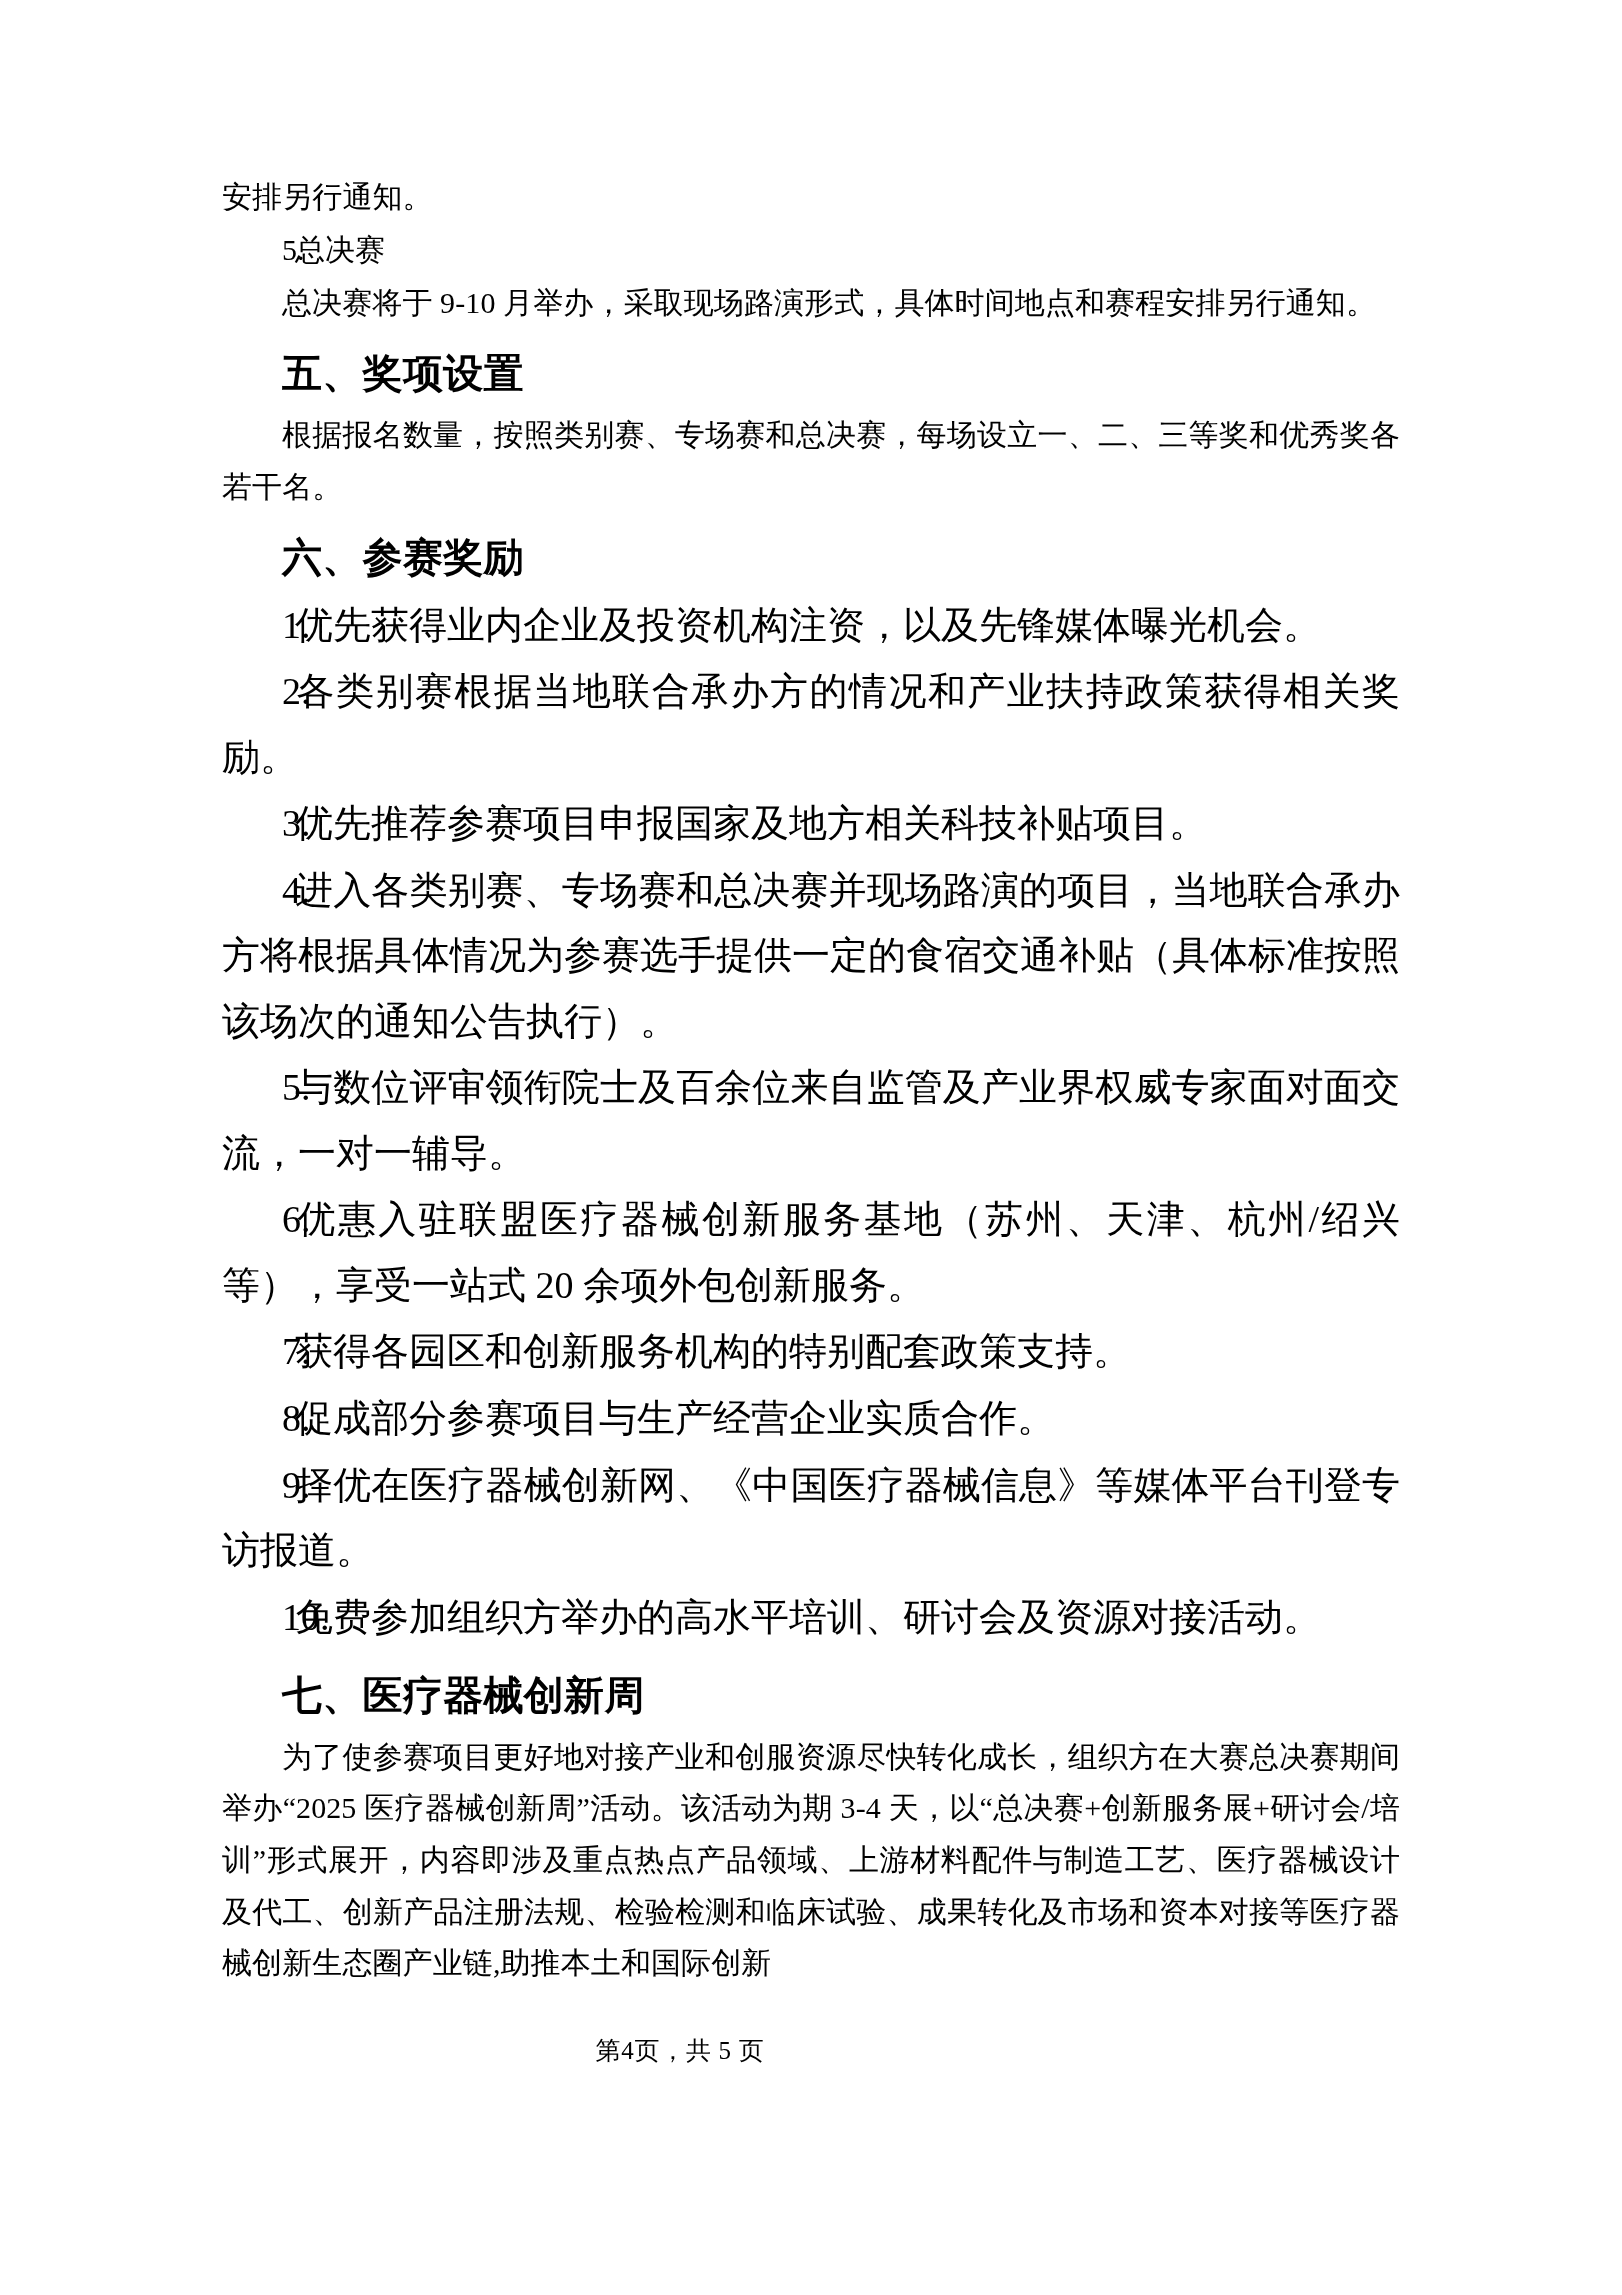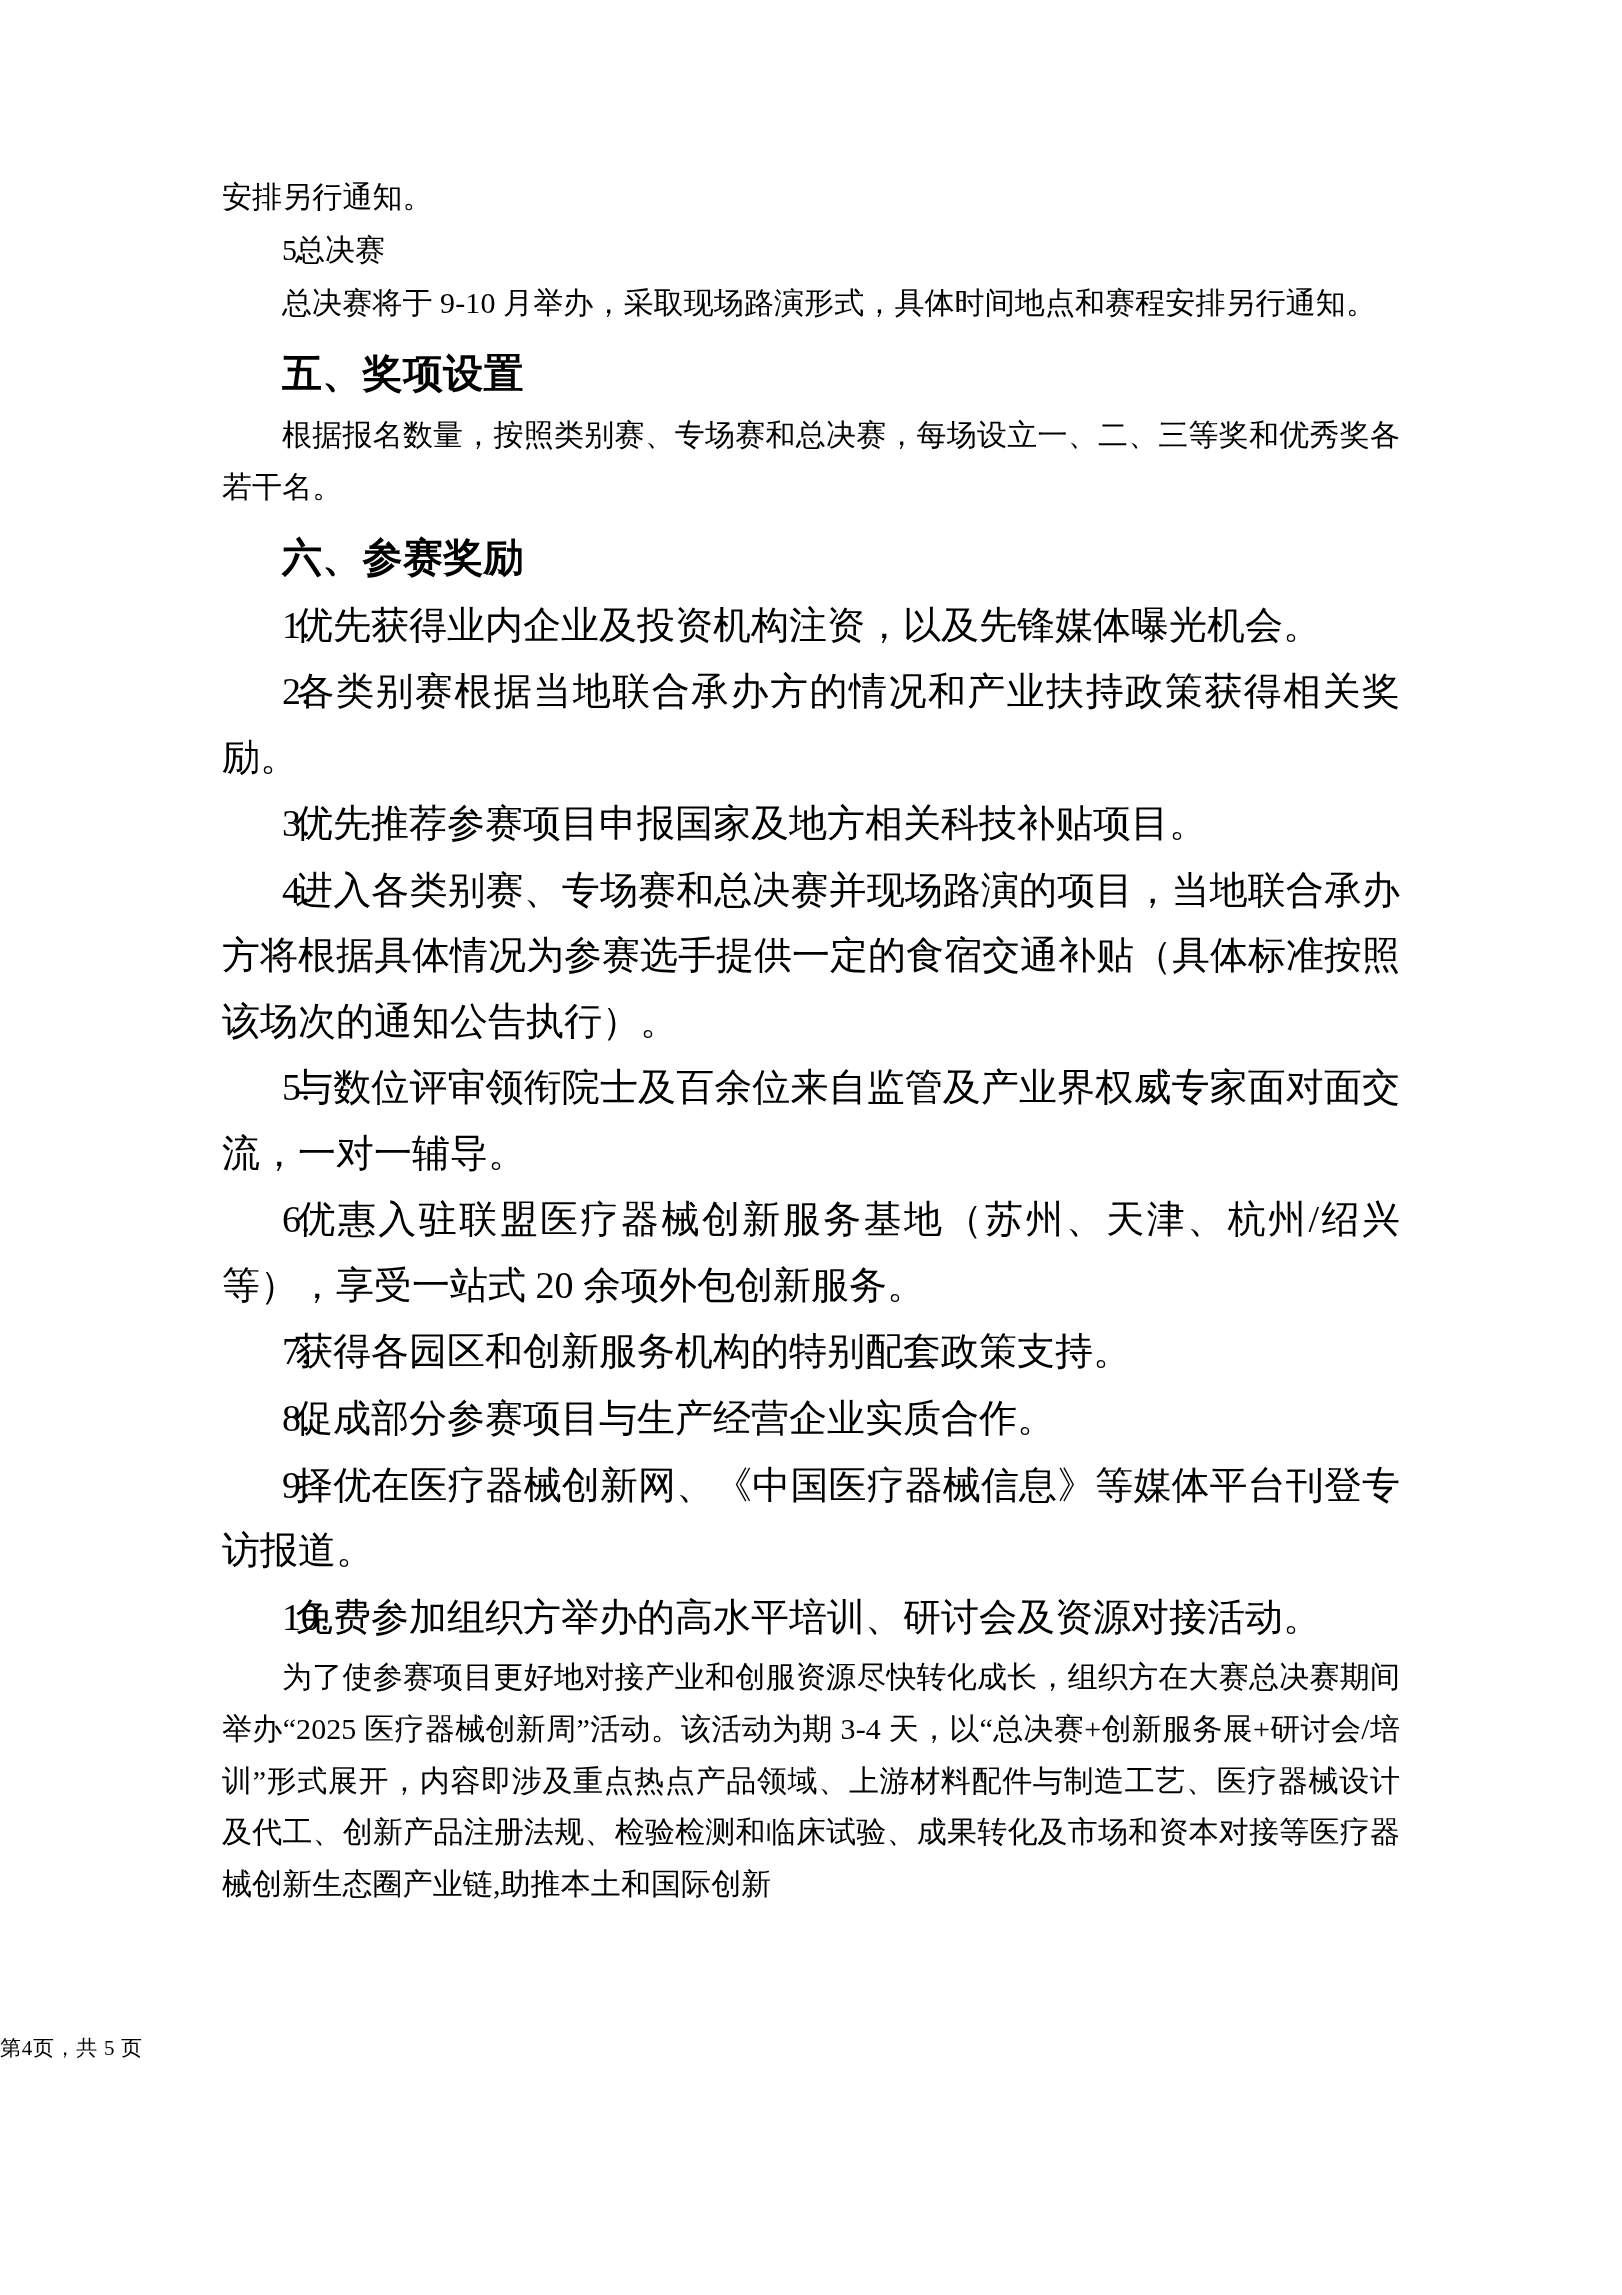--- a/index.html
+++ b/index.html
@@ -74,21 +74,22 @@
     display: inline-block;
     width: 73px;
     padding-left: 60px;
     box-sizing: border-box;
   }
   .footer {
     position: absolute;
     left: 0;
     right: 0;
     top: 2034px;
-    font-size: 21px;
+    text-align: center;
+    font-size: 25px;
     font-family: "Liberation Serif", "DejaVu Serif", serif;
     color: #000000;
     letter-spacing: 0.7px;
   }
 </style>
 </head>
 <body>
 
 <div class="page">
   <div class="content">
@@ -122,20 +123,21 @@
     <p class="hang"><span class="lead">6.</span><span>优惠入驻联盟医疗器械创新服务基地（苏州、天津、杭州/绍兴等），享受一站式 20 余项外包创新服务。</span></p>
 
     <p class="hang"><span class="lead">7.</span><span>获得各园区和创新服务机构的特别配套政策支持。</span></p>
 
     <p class="hang"><span class="lead">8.</span><span>促成部分参赛项目与生产经营企业实质合作。</span></p>
 
     <p class="hang"><span class="lead">9.</span><span>择优在医疗器械创新网、《中国医疗器械信息》等媒体平台刊登专访报道。</span></p>
 
     <p class="hang"><span class="lead">10.</span><span>免费参加组织方举办的高水平培训、研讨会及资源对接活动。</span></p>
 
+    <h2 class="heading">七、医疗器械创新周</h2>
 
     <p class="para indent">为了使参赛项目更好地对接产业和创服资源尽快转化成长，组织方在大赛总决赛期间举办“2025 医疗器械创新周”活动。该活动为期 3-4 天，以“总决赛+创新服务展+研讨会/培训”形式展开，内容即涉及重点热点产品领域、上游材料配件与制造工艺、医疗器械设计及代工、创新产品注册法规、检验检测和临床试验、成果转化及市场和资本对接等医疗器械创新生态圈产业链,助推本土和国际创新</p>
 
   </div>
 
   <div class="footer">第4页，共 5 页</div>
 </div>
 
 
 </body></html>

